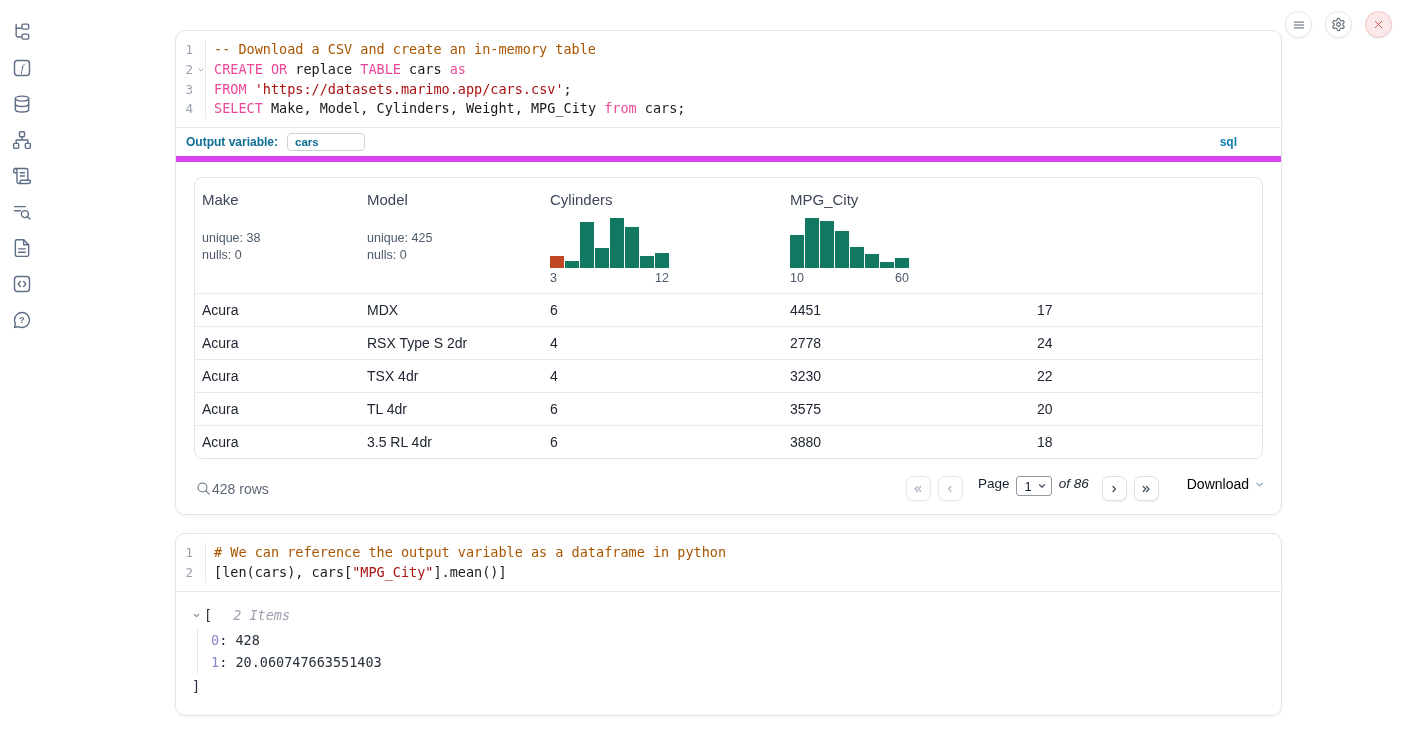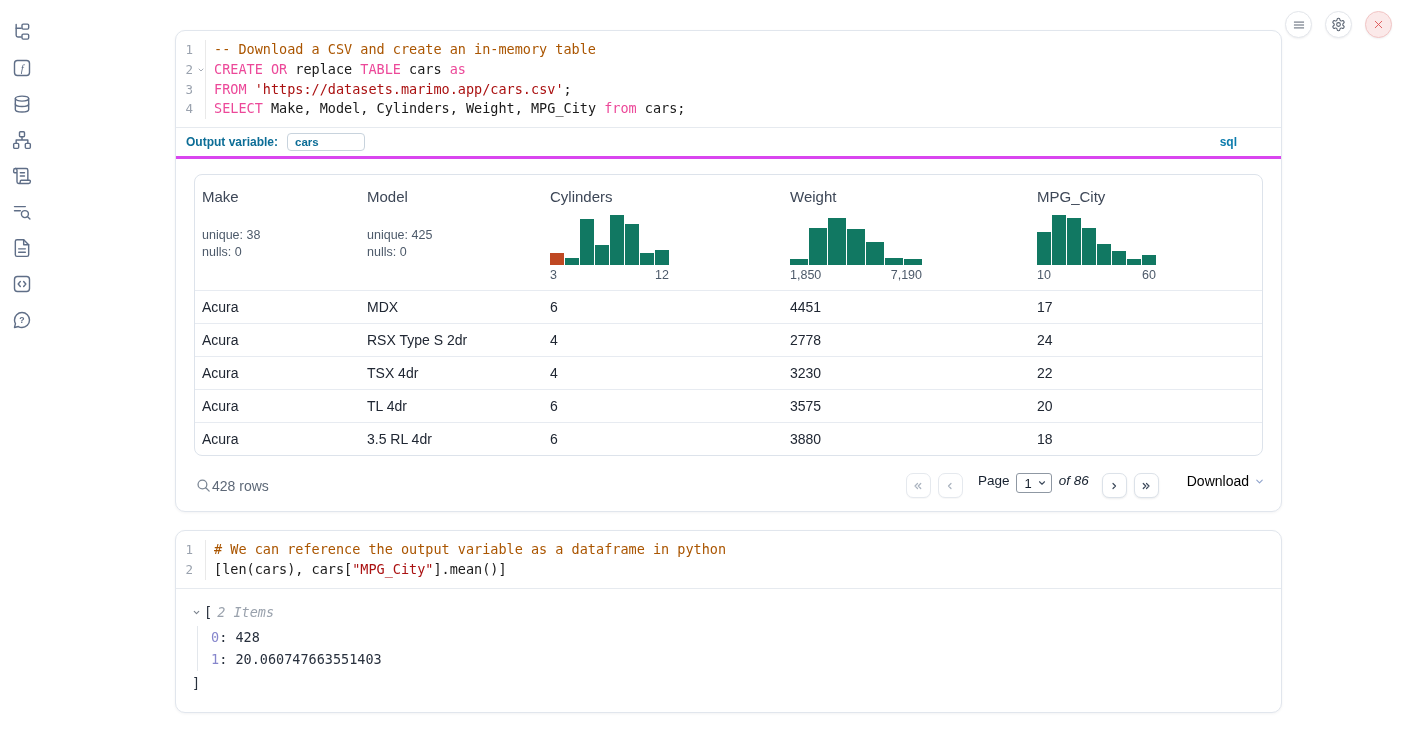--- a/index.html
+++ b/index.html
@@ -45,21 +45,21 @@
   
   .outvar { display:flex; align-items:center; border-top:1px solid #e6eaef;
     padding:5px 10px; font-size:12px; font-weight:bold; color:#0c6d96; }
   .outvar input { width:78px; height:18px; border:1px solid #c8d3dd; border-radius:4px;
     color:#0c6d96; font-weight:bold; font-size:11.5px; padding:1px 7px;
     font-family:"Liberation Sans", sans-serif; outline:none; }
   .outvar label { margin-right:9px; }
   .lang-tag { margin-left:auto; margin-right:34px; font-weight:700; font-size:12px; color:#0c7cad; }
 
   
-  .output-area { border-top:3px solid #d946ef; padding:15px 18px 6px; }
+  .output-area { border-top:6px solid #d946ef; padding:15px 18px 6px; }
   .table-card { border:1px solid #dde3eb; border-radius:8px; overflow:hidden; }
   .tgrid { display:grid; grid-template-columns:165px 183px 240px 247px 1fr; }
   .thead { padding:13px 0 8px; }
   .th { padding-left:7px; }
   .th-name { font-size:15px; color:#3d4757; }
   .th-stats { margin-top:22px; font-size:12.5px; color:#4d5a6a; line-height:16.5px; }
   .hist-wrap { margin-top:8px; }
   .hist { display:flex; align-items:flex-end; gap:1px; height:52px; }
   .bar { background:#117862; }
   .bar.orange { background:#bf4822; }
@@ -87,21 +87,21 @@
   .download { margin-left:21px; color:#000000; font-size:14px; display:flex;
     align-items:center; gap:5px; cursor:pointer; }
   .download .chev { color:#8fa3cc; }
 
   
   .cell2 { margin-top:18px; }
   .out2 { border-top:1px solid #e6eaef; padding:13px 16px 18px; }
   .tree { font-family:"DejaVu Sans Mono", monospace; font-size:13.5px; color:#28303d; }
   .tree-head { display:flex; align-items:center; height:21px; }
   .tree-chev { width:12px; color:#7a828d; cursor:pointer; }
-  .tree-items-label { color:#9aa2ad; font-style:italic; margin-left:5px;text-align:right; }
+  .tree-items-label { color:#9aa2ad; font-style:italic; margin-left:21px;text-align:right; }
   .tree-body { margin-left:5px; border-left:1px solid #e3e7ec; padding-left:13px; margin-top:3px; }
   .tree-entry { line-height:22.5px; }
   .tree-key { color:#8686cc; }
   .tree-close { margin-top:2px; line-height:21px; }
 </style>
 </head>
 <body>
 
 <div class="sidebar" id="sidebar">
     <div class="side-icon">
@@ -246,38 +246,20 @@
                   <div class="bar" style="width: 14px; height: 12px;"></div>
                   <div class="bar" style="width: 14px; height: 15px;"></div>
                 </div>
                 <div class="hist-axis" style="width: 119px;">
                   <span>3</span>
                   <span>12</span>
                 </div>
               </div>
             </div>
             <div class="th">
-              <div class="th-name">Weight</div>
-              <div class="hist-wrap">
-                <div class="hist">
-                  <div class="bar" style="width: 18px; height: 6px;"></div>
-                  <div class="bar" style="width: 18px; height: 37px;"></div>
-                  <div class="bar" style="width: 18px; height: 47px;"></div>
-                  <div class="bar" style="width: 18px; height: 36px;"></div>
-                  <div class="bar" style="width: 18px; height: 23px;"></div>
-                  <div class="bar" style="width: 18px; height: 7px;"></div>
-                  <div class="bar" style="width: 18px; height: 6px;"></div>
-                </div>
-                <div class="hist-axis" style="width: 132px;">
-                  <span>1,850</span>
-                  <span>7,190</span>
-                </div>
-              </div>
-            </div>
-            <div class="th">
               <div class="th-name">MPG_City</div>
               <div class="hist-wrap">
                 <div class="hist">
                   <div class="bar" style="width: 14px; height: 33px;"></div>
                   <div class="bar" style="width: 14px; height: 50px;"></div>
                   <div class="bar" style="width: 14px; height: 47px;"></div>
                   <div class="bar" style="width: 14px; height: 37px;"></div>
                   <div class="bar" style="width: 14px; height: 21px;"></div>
                   <div class="bar" style="width: 14px; height: 14px;"></div>
                   <div class="bar" style="width: 14px; height: 6px;"></div>

